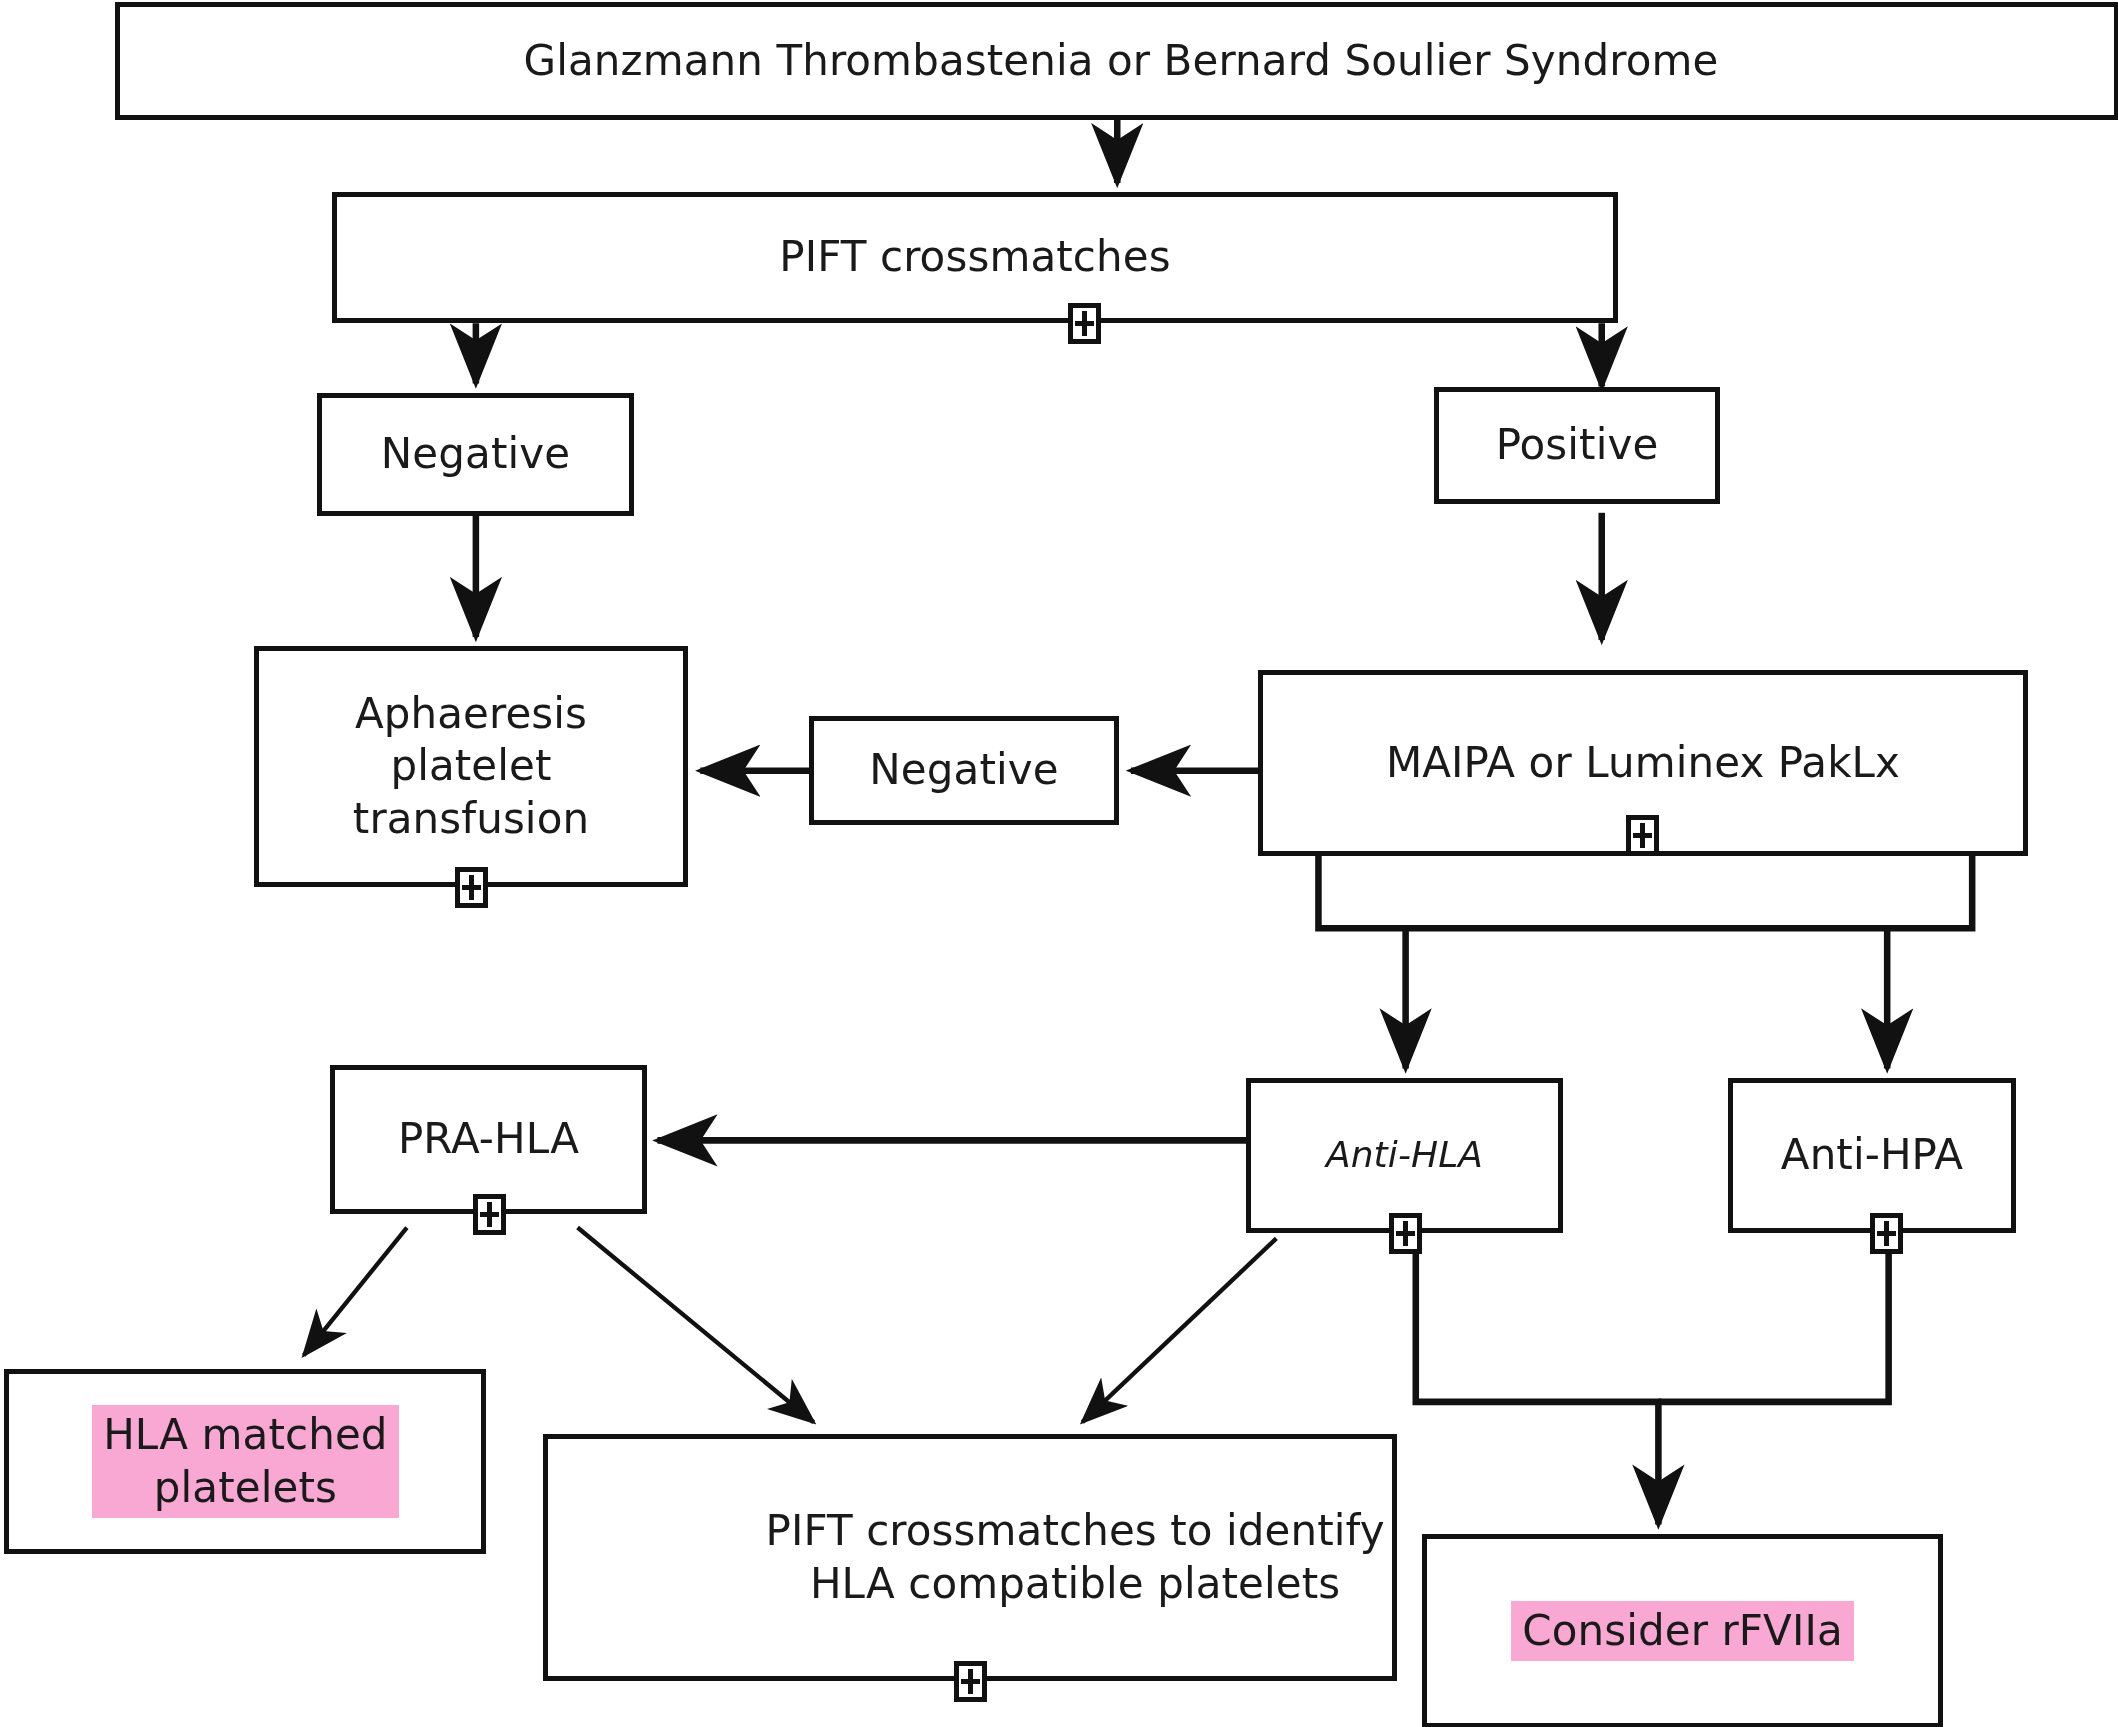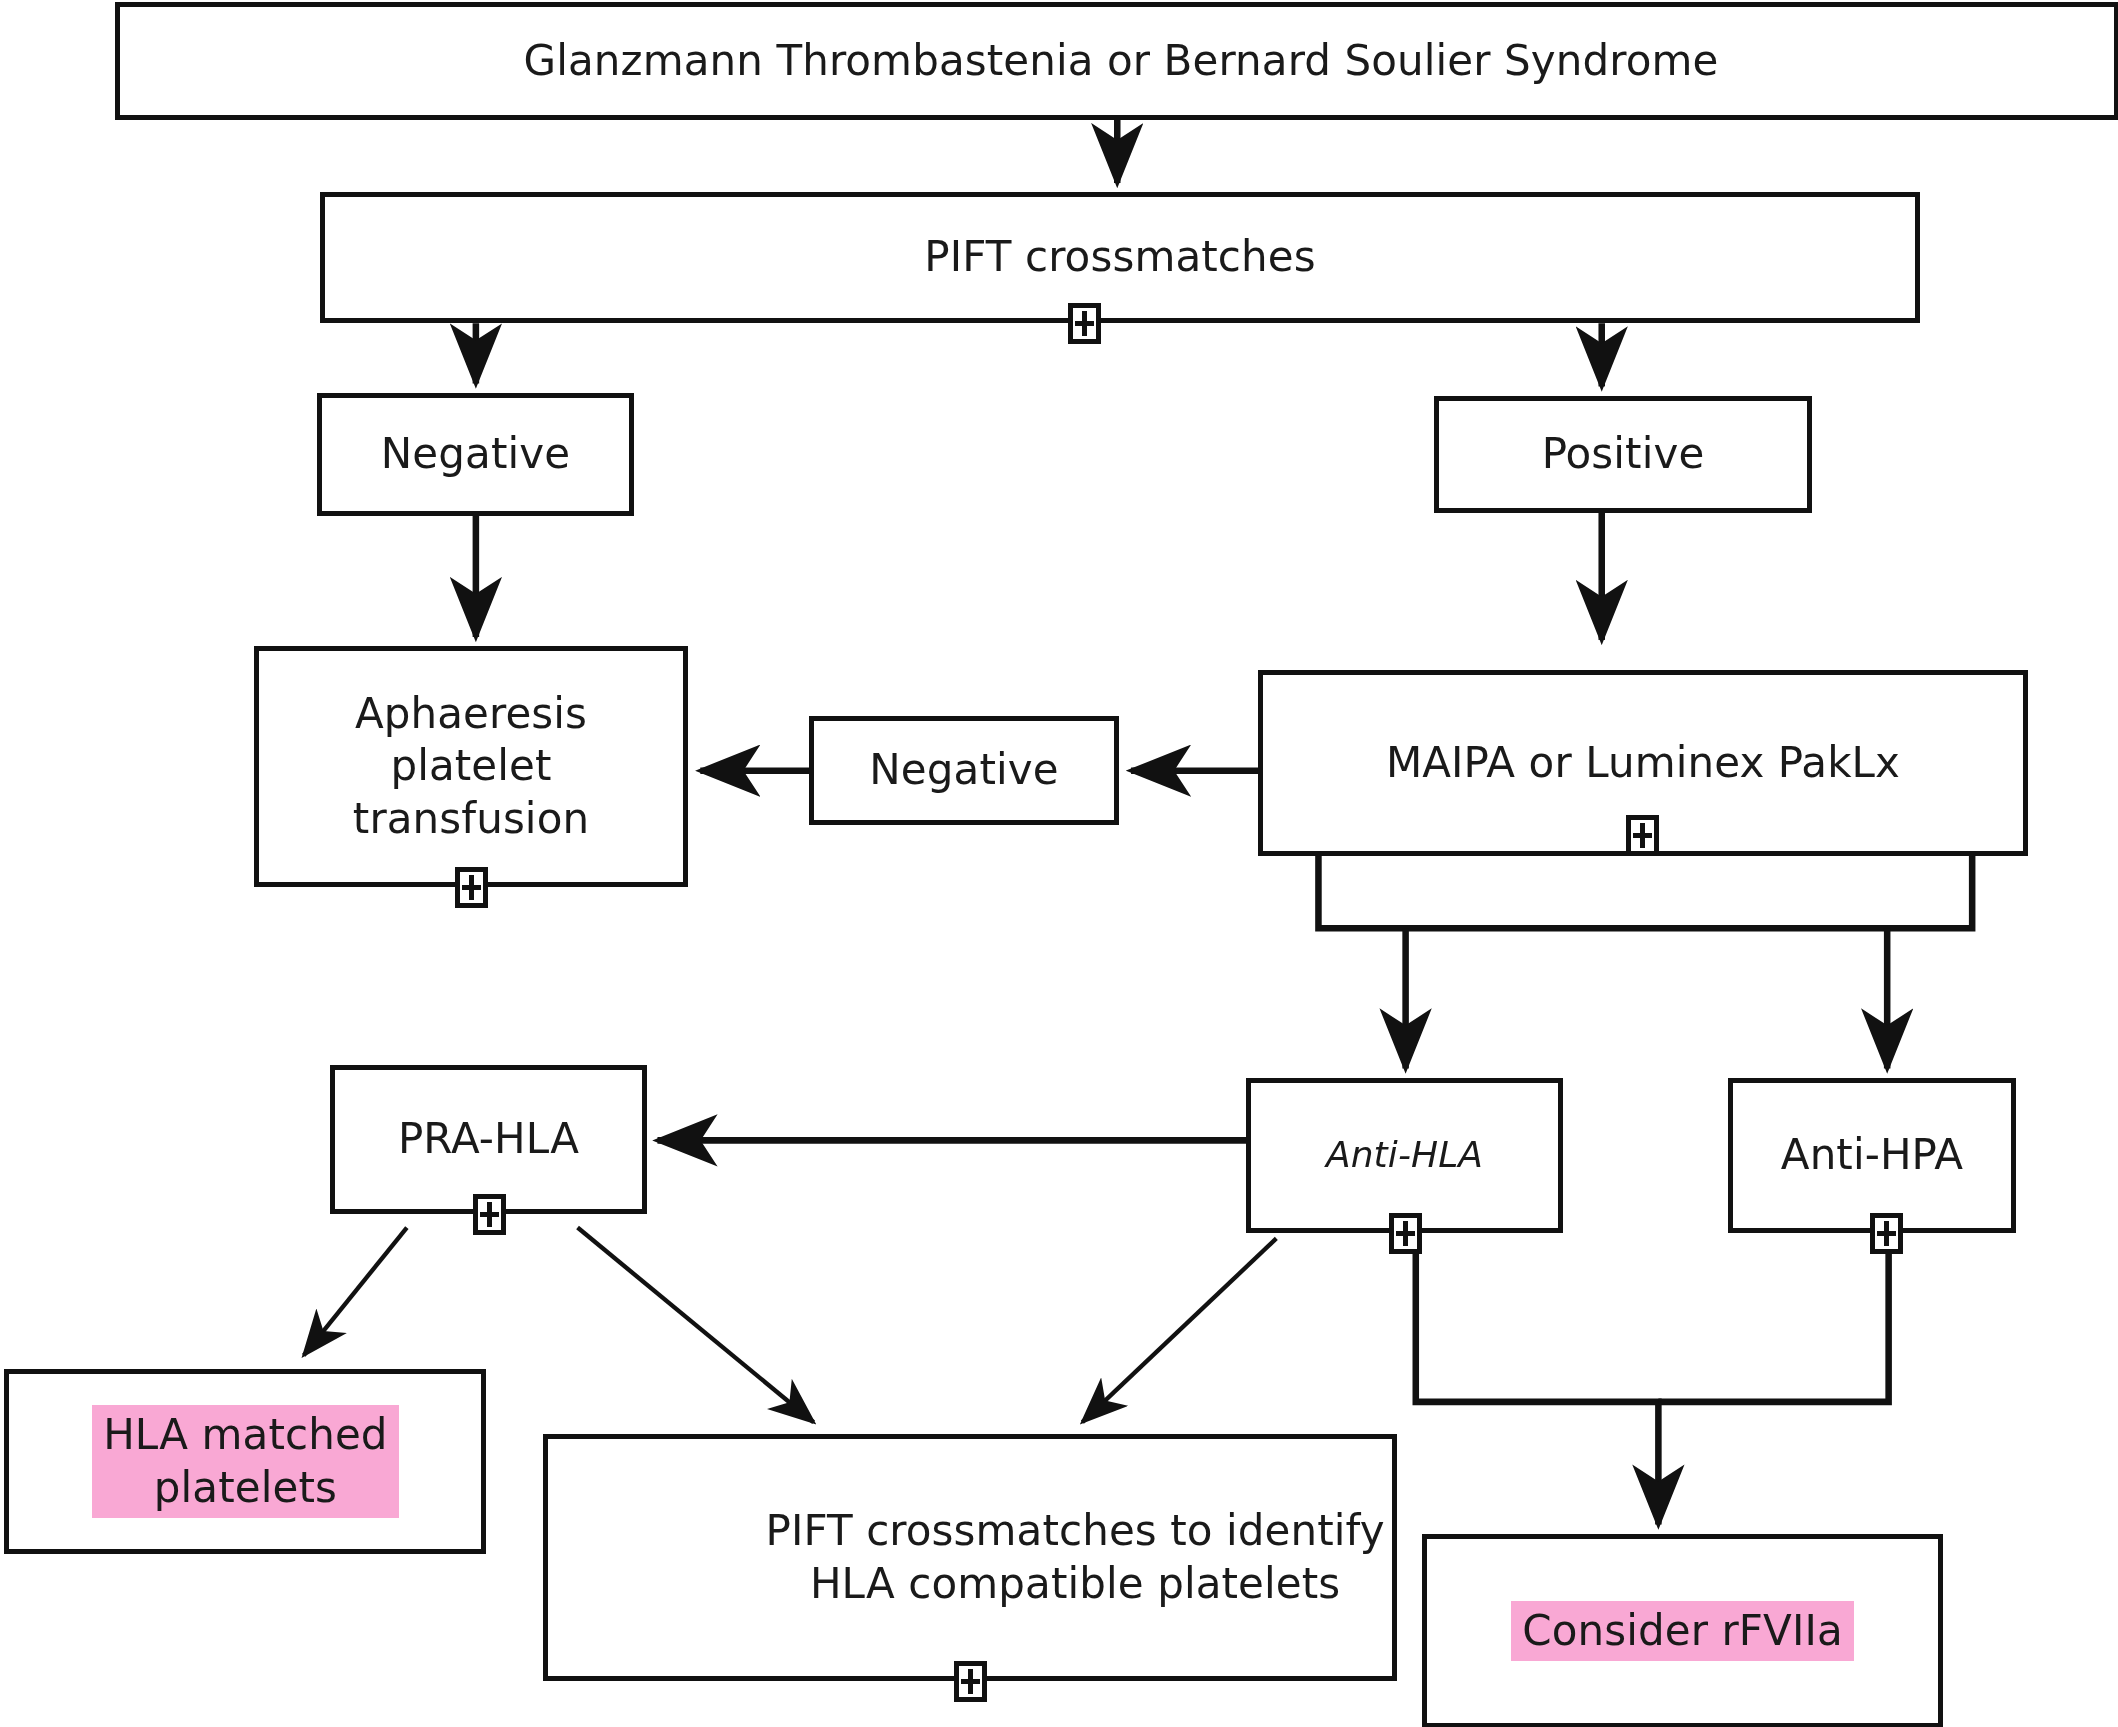--- a/index.html
+++ b/index.html
@@ -116,27 +116,27 @@
       <line x1="795" y1="1690" x2="1120" y2="1958" marker-end="url(#arrowheadThin)"></line>
 
       <line x1="1757" y1="1705" x2="1490" y2="1958" marker-end="url(#arrowheadThin)"></line>
     </g>
   </svg>
 
   <div id="nodes">
       <div class="node" style="left: 115px; top: 2.2px; width: 2004px; height: 118px;">
         <div class="label" style="font-size: 42px; margin-left: 8px;">Glanzmann Thrombastenia or Bernard Soulier Syndrome</div>
       </div>
-      <div class="node" style="left: 320px; top: 192px; width: 1600px; height: 131px;">
+      <div class="node" style="left: 332px; top: 192px; width: 1286px; height: 131px;">
         <div class="label" style="font-size: 42px;">PIFT crossmatches</div>
       </div>
       <div class="node" style="left: 317px; top: 393px; width: 317px; height: 123px;">
         <div class="label" style="font-size: 42px;">Negative</div>
       </div>
-      <div class="node" style="left: 1434px; top: 396px; width: 378px; height: 117px;">
+      <div class="node" style="left: 1434px; top: 387px; width: 286px; height: 117px;">
         <div class="label" style="font-size: 42px;">Positive</div>
       </div>
       <div class="node" style="left: 254px; top: 646px; width: 434px; height: 241px;">
         <div class="label" style="font-size: 42px;">Aphaeresis
 platelet
 transfusion</div>
       </div>
       <div class="node" style="left: 809px; top: 716px; width: 310px; height: 109px;">
         <div class="label" style="font-size: 42px;">Negative</div>
       </div>

